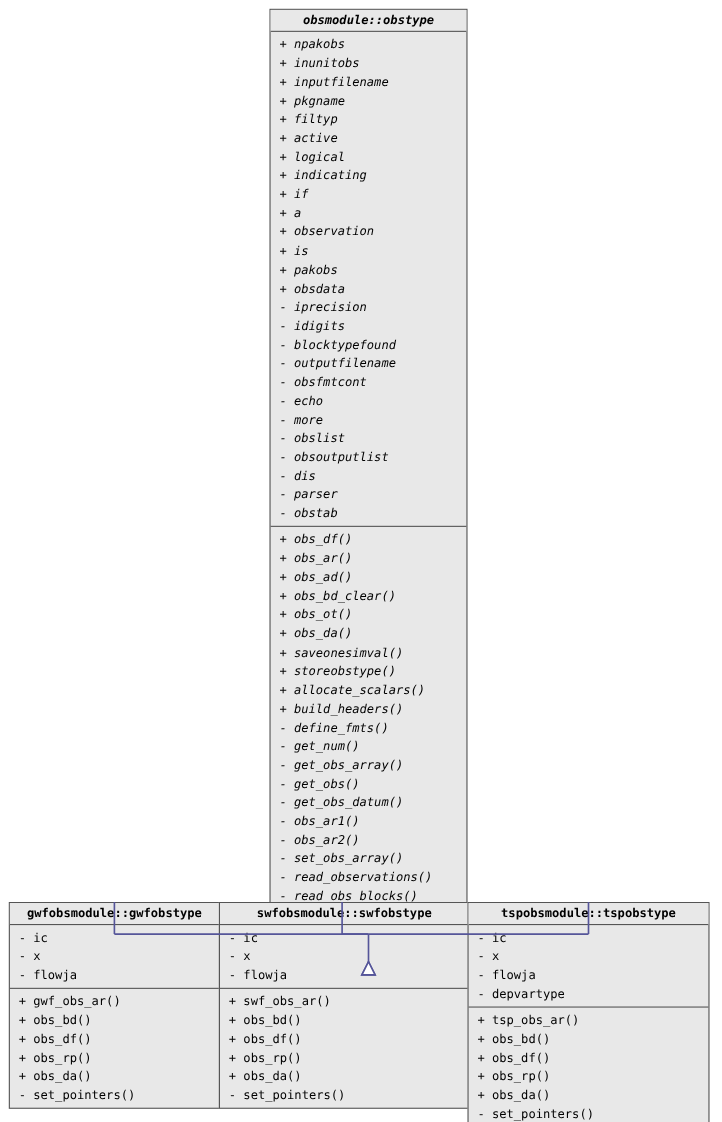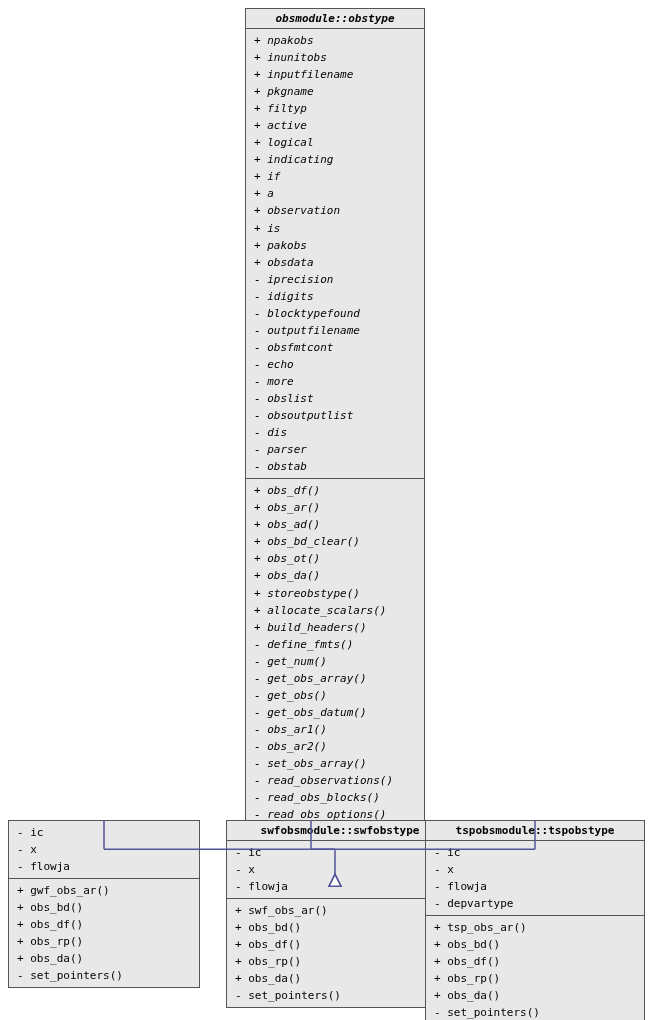--- a/index.html
+++ b/index.html
@@ -101,55 +101,57 @@
       <div>- parser</div>
       <div>- obstab</div>
     </div>
     <div class="box-section">
       <div>+ obs_df()</div>
       <div>+ obs_ar()</div>
       <div>+ obs_ad()</div>
       <div>+ obs_bd_clear()</div>
       <div>+ obs_ot()</div>
       <div>+ obs_da()</div>
+      <div>+ saveonesimval()</div>
       <div>+ storeobstype()</div>
       <div>+ allocate_scalars()</div>
       <div>+ build_headers()</div>
       <div>- define_fmts()</div>
       <div>- get_num()</div>
       <div>- get_obs_array()</div>
       <div>- get_obs()</div>
       <div>- get_obs_datum()</div>
       <div>- obs_ar1()</div>
       <div>- obs_ar2()</div>
       <div>- set_obs_array()</div>
       <div>- read_observations()</div>
       <div>- read_obs_blocks()</div>
       <div>- read_obs_options()</div>
       <div>- write_obs_simvals()</div>
     </div>
   </div>
 
   <div class="uml-box" style="left: 8px; top: 820px; width: 192px;">
+    <div class="box-title">gwfobsmodule::gwfobstype</div>
     <div class="box-section">
       <div>- ic</div>
       <div>- x</div>
       <div>- flowja</div>
     </div>
     <div class="box-section">
       <div>+ gwf_obs_ar()</div>
       <div>+ obs_bd()</div>
       <div>+ obs_df()</div>
       <div>+ obs_rp()</div>
       <div>+ obs_da()</div>
       <div>- set_pointers()</div>
     </div>
   </div>
 
-  <div class="uml-box" style="left: 226px; top: 820px; width: 228px;">
+  <div class="uml-box" style="left: 199px; top: 820px; width: 228px;">
     <div class="box-title">swfobsmodule::swfobstype</div>
     <div class="box-section">
       <div>- ic</div>
       <div>- x</div>
       <div>- flowja</div>
     </div>
     <div class="box-section">
       <div>+ swf_obs_ar()</div>
       <div>+ obs_bd()</div>
       <div>+ obs_df()</div>

